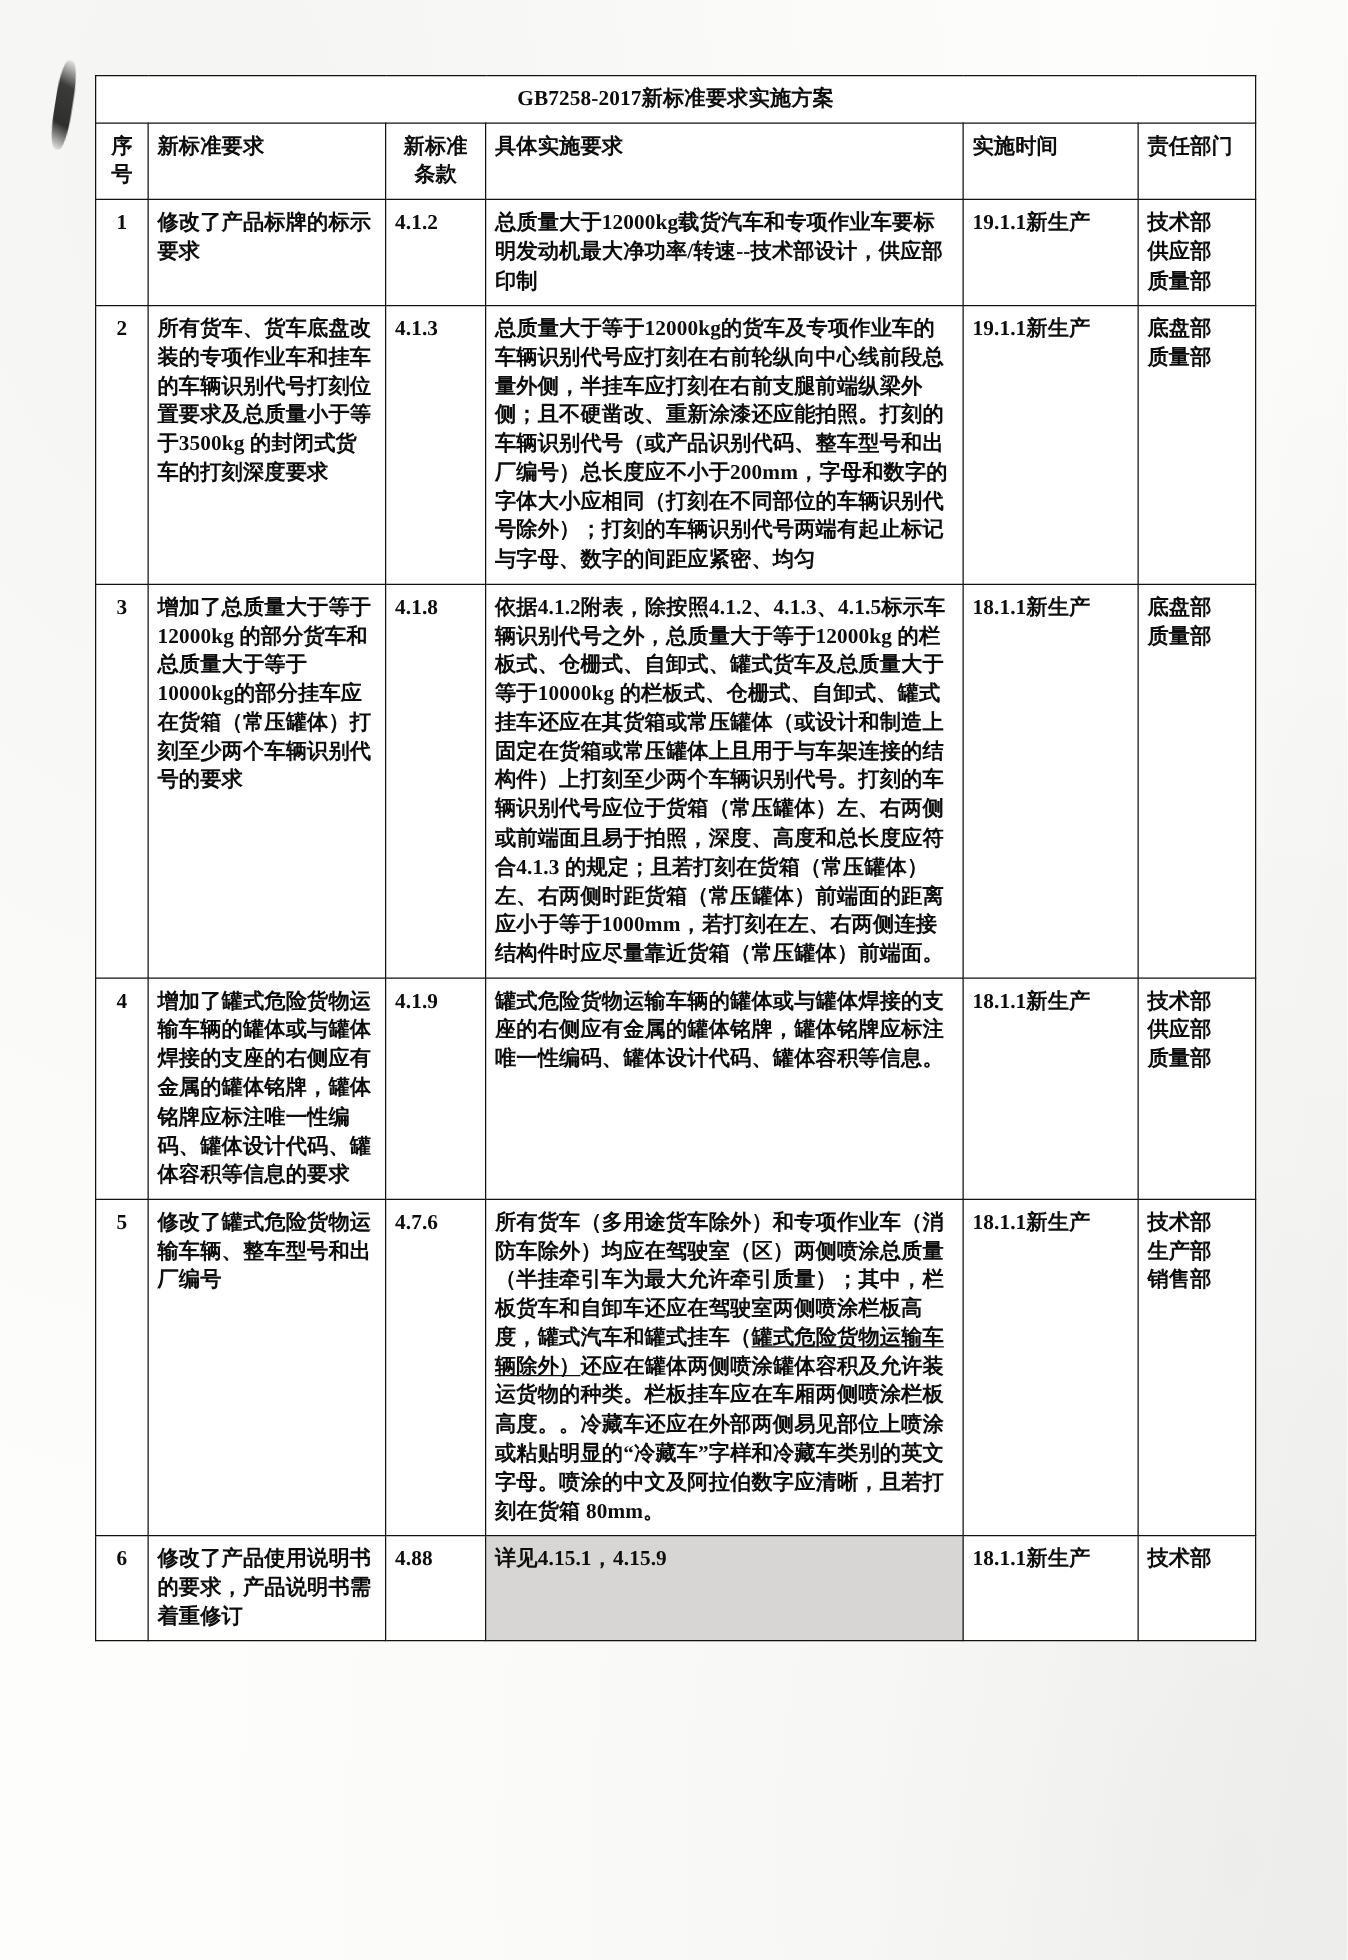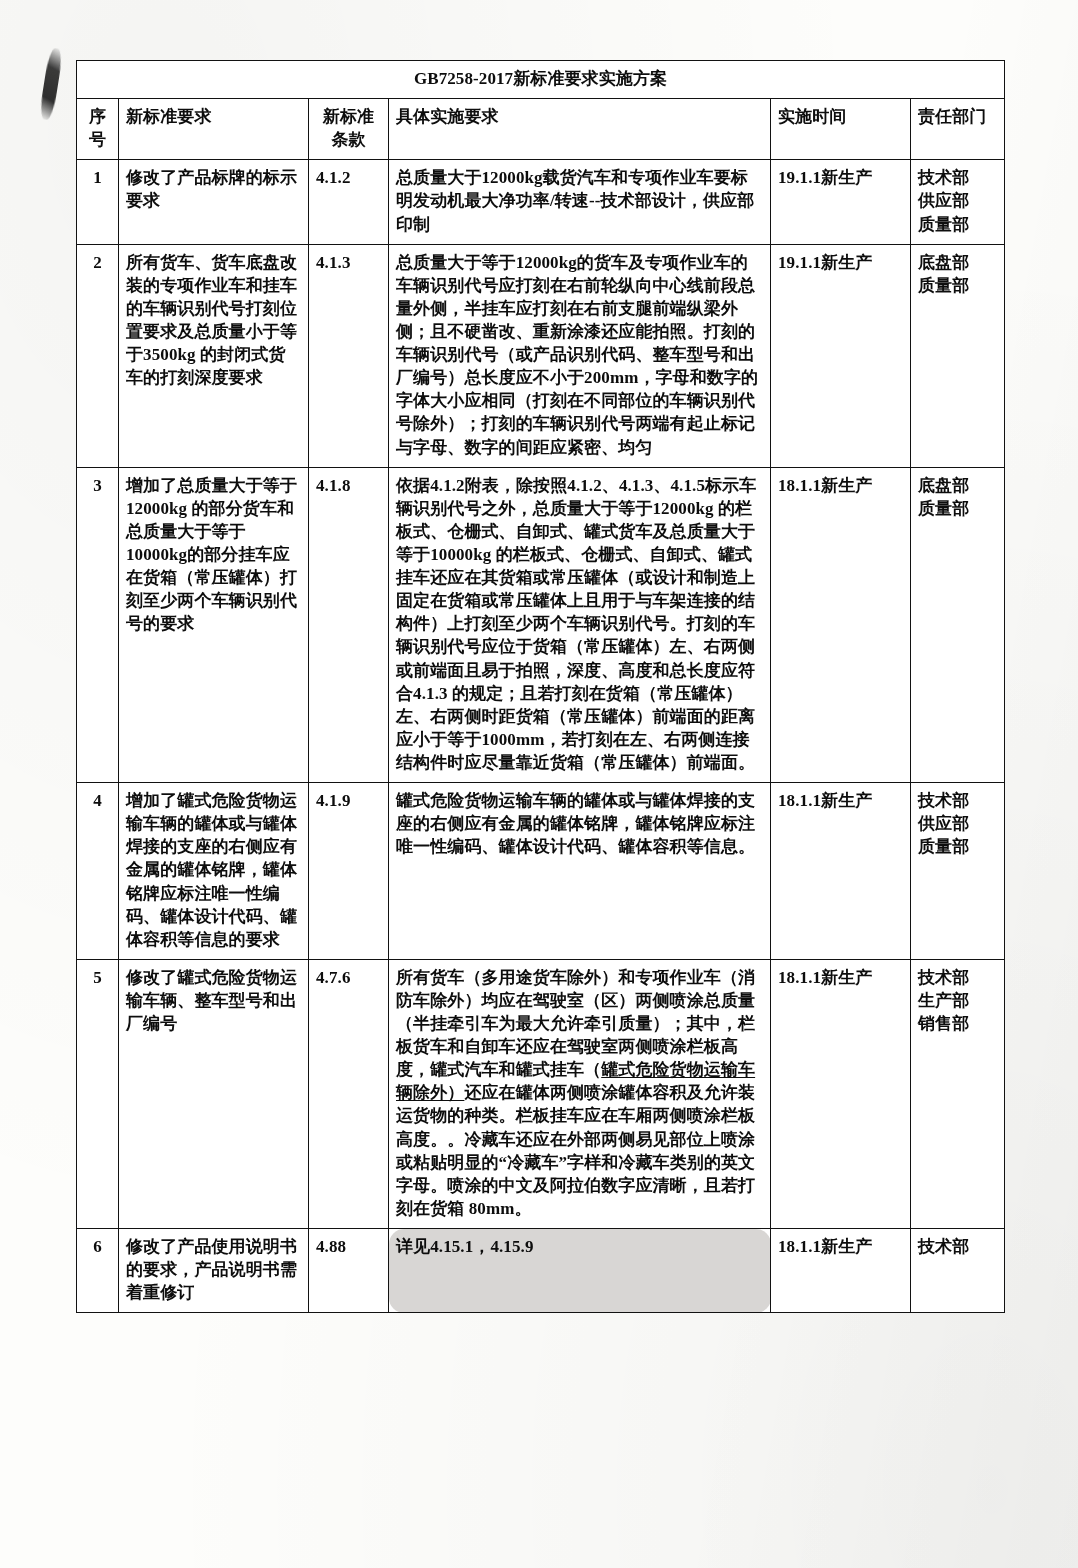--- a/index.html
+++ b/index.html
@@ -87,21 +87,20 @@
   td.time { vertical-align: middle; }
   td.dept { vertical-align: middle; white-space: pre-line; }
   td.req { vertical-align: middle; }
   .body-text { white-space: pre-line; }
   .underline-seg { text-decoration: underline; text-underline-offset: 2px; }
 
   
   td.highlight {
     background: #d8d6d4;
     vertical-align: middle;
-    border-radius: 15px;
   }
   .row6 td { vertical-align: middle; }
 </style>
 </head>
 <body>
 
 <div id="page">
 
   <div class="pen-mark"></div>
 

